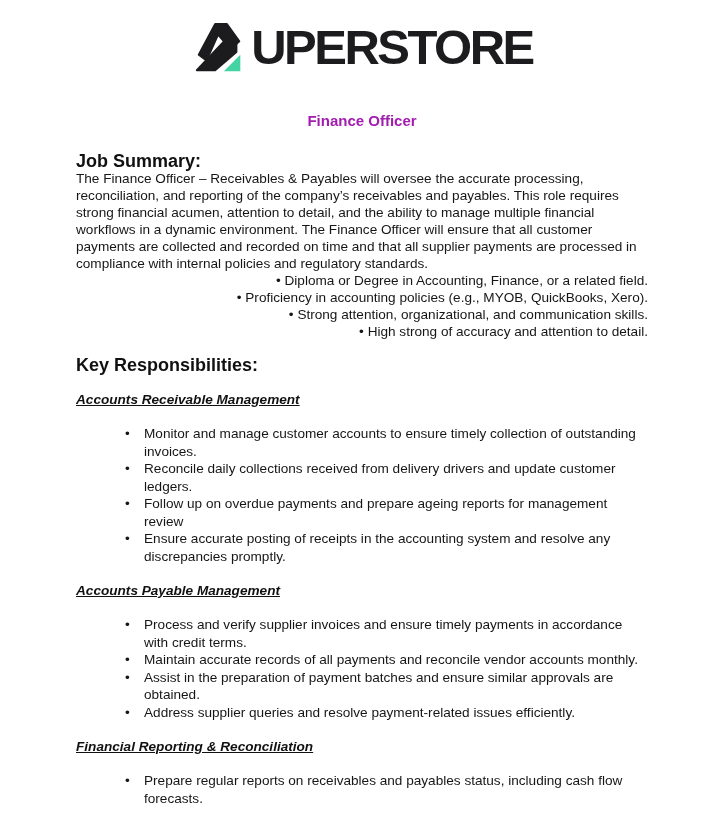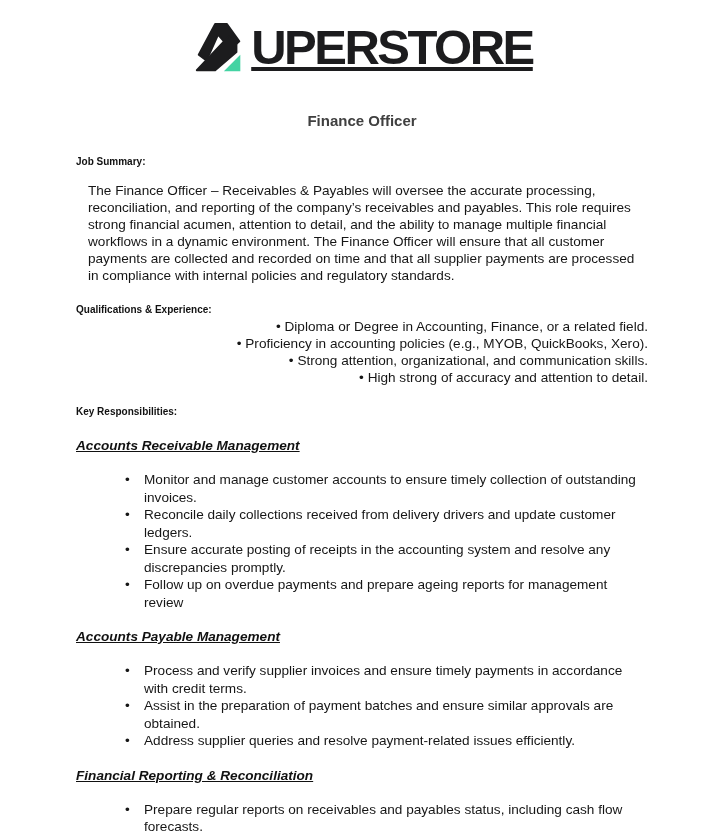--- a/index.html
+++ b/index.html
@@ -29,50 +29,49 @@
   .logo-mark svg { display: block; }
   .logo-text {
     font-weight: bold;
     font-size: 49px;
     line-height: 1;
     letter-spacing: -2.5px;
     color: #1c1c1e;
     margin-left: 2px;
     position: relative;
     top: -2px;
-    text-decoration: underline;
   }
   
   .doc-title {
     font-size: 15px;
     font-weight: bold;
     text-align: center;
     margin: 28px 0 0;
     line-height: 18px;
-    color: #404040;
+    color: #a21caf;
   }
   .section-heading {
-    font-size: 10px;
+    font-size: 18px;
     font-weight: bold;
     margin: 17px 0 0;
     line-height: 17px;
     color: #111;
   }
   .section-heading.first { margin-top: 23px; }
   .subsection-heading {
     font-size: 13.6px;
     font-weight: bold;
     text-decoration: underline;
     margin: 17px 0 0;
     line-height: 17px;
     color: #111;
     font-style: italic;
   }
   
-  .body-text { margin: 12px; }
+  .body-text { margin: 0; }
   
   .plain-list { margin: 0; padding: 0; list-style: none; }
   .plain-list li { line-height: 17px; text-align: right; }
   .plain-list li::before { content: "\2022\00a0"; }
   
   .bullet-list { margin: 17px 0 0; padding: 0; list-style: none; }
   .bullet-list li { position: relative; padding-left: 68px; line-height: 17.5px; }
   .bullet-list li::before {
     content: "\2022";
     position: absolute;
@@ -98,46 +97,46 @@
   </header>
 
   <h1 class="doc-title">Finance Officer</h1>
 
   <section>
     <h2 class="section-heading first">Job Summary:</h2>
     <p class="body-text">The Finance Officer – Receivables &amp; Payables will oversee the accurate processing, reconciliation, and reporting of the company’s receivables and payables. This role requires strong financial acumen, attention to detail, and the ability to manage multiple financial workflows in a dynamic environment. The Finance Officer will ensure that all customer payments are collected and recorded on time and that all supplier payments are processed in compliance with internal policies and regulatory standards.</p>
   </section>
 
   <section>
-    <h2 class="section-heading">Qualifications &amp; Experience:</h2>
     <ul class="plain-list">
       <li>Diploma or Degree in Accounting, Finance, or a related field.</li>
       <li>Proficiency in accounting policies (e.g., MYOB, QuickBooks, Xero).</li>
       <li>Strong attention, organizational, and communication skills.</li>
       <li>High strong of accuracy and attention to detail.</li>
     </ul>
   </section>
 
   <section>
     <h2 class="section-heading">Key Responsibilities:</h2>
 
     <div>
       <h3 class="subsection-heading">Accounts Receivable Management</h3>
       <ul class="bullet-list">
         <li>Monitor and manage customer accounts to ensure timely collection of outstanding invoices.</li>
         <li>Reconcile daily collections received from delivery drivers and update customer ledgers.</li>
+        <li>Follow up on overdue payments and prepare ageing reports for management review</li>
         <li>Ensure accurate posting of receipts in the accounting system and resolve any discrepancies promptly.</li>
-        <li>Follow up on overdue payments and prepare ageing reports for management review</li>
       </ul>
     </div>
 
     <div>
       <h3 class="subsection-heading">Accounts Payable Management</h3>
       <ul class="bullet-list">
         <li>Process and verify supplier invoices and ensure timely payments in accordance with credit terms.</li>
+        <li>Maintain accurate records of all payments and reconcile vendor accounts monthly.</li>
         <li>Assist in the preparation of payment batches and ensure similar approvals are obtained.</li>
         <li>Address supplier queries and resolve payment-related issues efficiently.</li>
       </ul>
     </div>
 
     <div>
       <h3 class="subsection-heading">Financial Reporting &amp; Reconciliation</h3>
       <ul class="bullet-list">
         <li>Prepare regular reports on receivables and payables status, including cash flow forecasts.</li>
 

